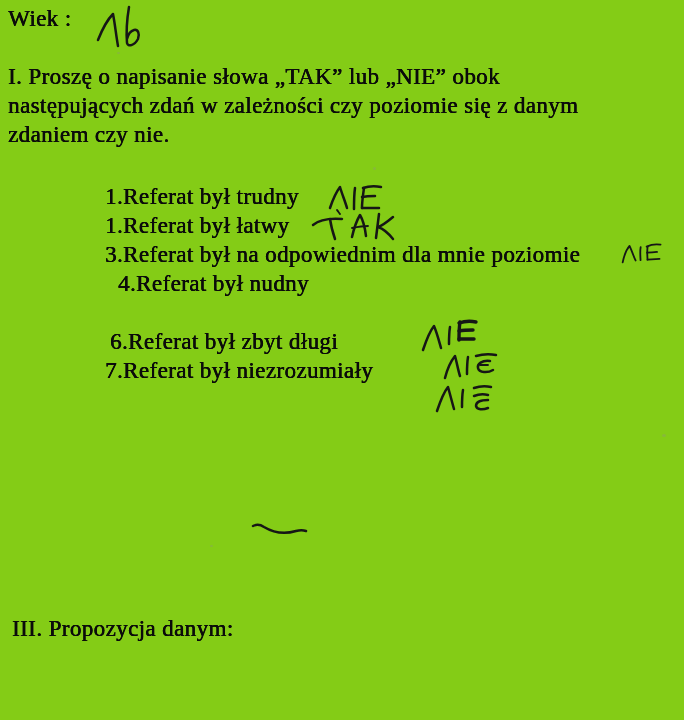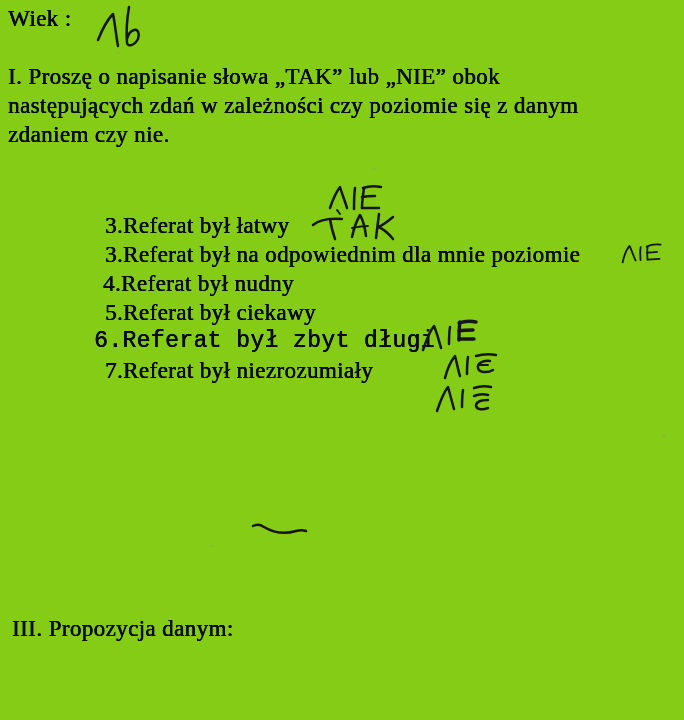--- a/index.html
+++ b/index.html
@@ -34,25 +34,25 @@
     <svg viewBox="0 0 52 48">
       <path d="M5,38 C9,28 14,18 20,12 C22,22 23,33 25,44" stroke-width="2.7"></path>
       <path d="M36,5 C34,17 33,29 34,41 C35,45 41,44 45,37 C47,32 45,27 41,28 C37,29 35,33 34,37" stroke-width="2.7"></path>
     </svg>
   </div>
 
   <div class="print" style="left:8px; top:62px; width:640px;">I. Proszę o napisanie słowa „TAK” lub „NIE” obok
 następujących zdań w zależności czy poziomie się z danym
 zdaniem czy nie.</div>
 
-  <div class="print" style="left:105px; top:211px;">3.Referat był łatwy</div>
+  <div class="print" style="left:105px; top:182px;">1.Referat był trudny</div>
+  <div class="print" style="left:105px; top:211px;">1.Referat był łatwy</div>
   <div class="print" style="left:105px; top:240px;">3.Referat był na odpowiednim dla mnie poziomie</div>
-  <div class="print" style="left:103px; top:269px;">4.Referat był nudny</div>
-  <div class="print" style="left:105px; top:298px;">5.Referat był ciekawy</div>
-  <div class="print" style="left:94px; top:327px;font-family:Liberation Mono, monospace;">6.Referat był zbyt długi</div>
+  <div class="print" style="left:118px; top:269px;">4.Referat był nudny</div>
+  <div class="print" style="left:110px; top:327px;">6.Referat był zbyt długi</div>
   <div class="print" style="left:105px; top:356px;">7.Referat był niezrozumiały</div>
 
   <div class="hw" style="left:328px; top:183px; width:56px; height:28px;" aria-label="NIE">
     <svg viewBox="0 0 56 28">
       <path d="M2,25 C5,16 9,8 12,4 C14,11 17,18 19,25"></path>
       <path d="M27,5 C26,12 26,19 26,26"></path>
       <path d="M36,5 C35,12 34,18 34,25"></path>
       <path d="M35,5 C41,3 47,3 53,4"></path>
       <path d="M34,14 C39,13 43,13 47,13"></path>
       <path d="M34,25 C40,25 45,25 51,25"></path>

